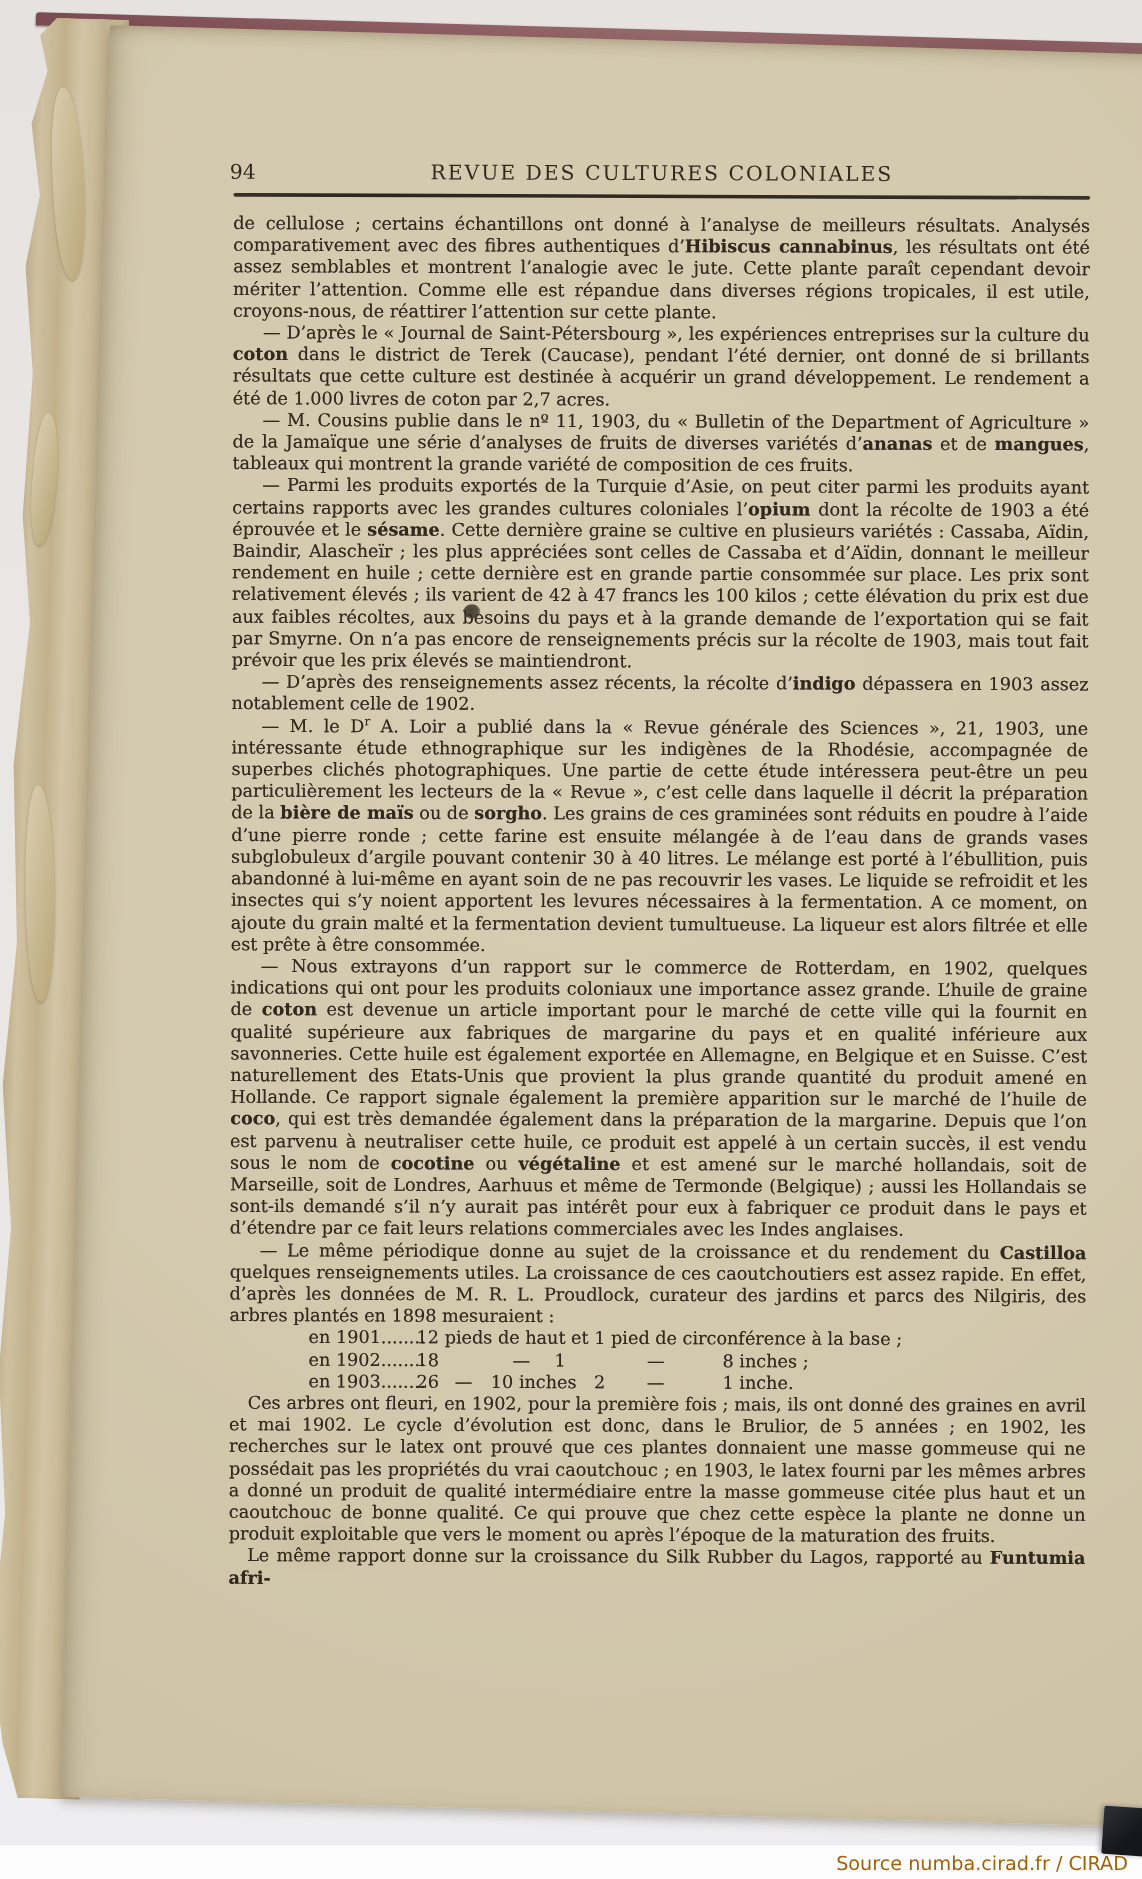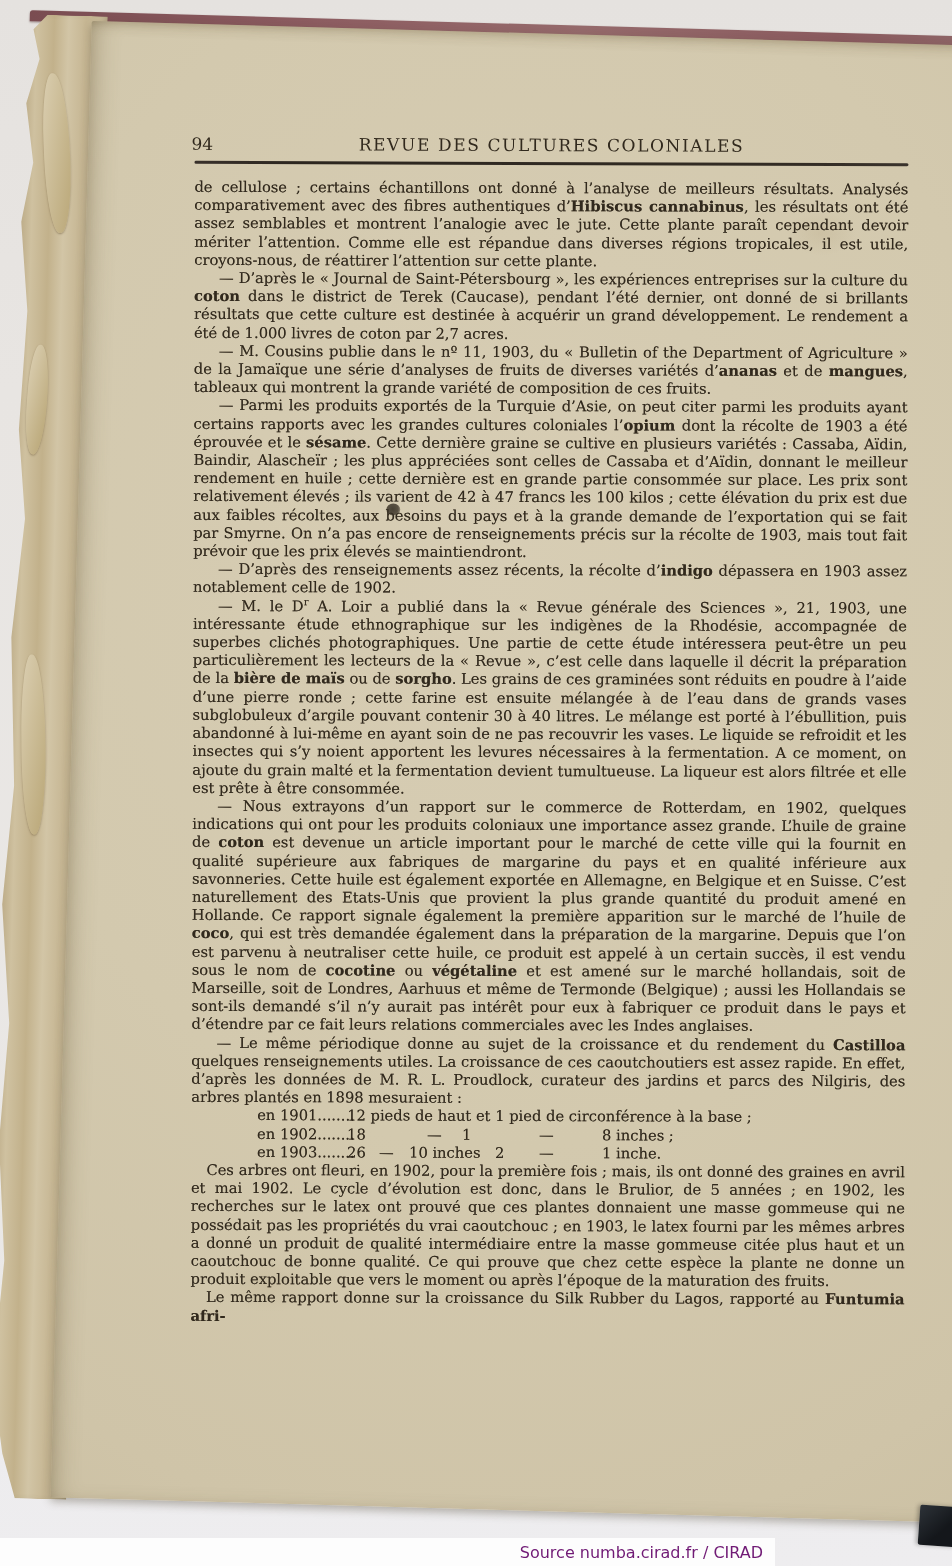--- a/index.html
+++ b/index.html
@@ -46,24 +46,24 @@
   .measure-row{position:relative;height:18.2px;margin-left:66px;}
   .measure-row span{position:absolute;top:0;white-space:pre;}
   .stain{position:absolute;border-radius:50%;pointer-events:none;}
   .blot{left:193px;top:369px;width:14px;height:12px;opacity:.8;
     background:radial-gradient(circle at 45% 45%, #241e15 0%, #3a3226 55%, rgba(58,50,38,0) 100%);}
   .s2{left:700px;top:170px;width:70px;height:44px;background:radial-gradient(closest-side,rgba(158,136,94,.14),rgba(158,136,94,0));}
   .s3{left:160px;top:1230px;width:100px;height:56px;background:radial-gradient(closest-side,rgba(150,128,90,.12),rgba(150,128,90,0));}
   .cover-corner{position:absolute;left:919px;top:1506px;width:40px;height:40px;z-index:5;
     background:linear-gradient(135deg,#2d3238,#14171b 60%);transform:rotate(4deg);
     border-radius:2px;box-shadow:-2px 0 4px rgba(0,0,0,.3);}
-  .footer-band{position:absolute;left:0;top:1538px;width:775px;height:28px;z-index:4;
+  .footer-band{position:absolute;left:0;top:1538px;width:952px;height:28px;z-index:4;
     background:#fdfdfd;display:flex;align-items:center;justify-content:flex-end;
     padding-right:12px;box-sizing:border-box;
-    font-family:"DejaVu Sans", sans-serif;font-size:16px;color:#701a75;}
+    font-family:"DejaVu Sans", sans-serif;font-size:16px;color:#a16207;}
 </style>
 </head>
 <body>
 
 <div class="scene">
   <div class="book">
     <div class="cover-edge"></div>
     <div class="binding">
       <div class="flap f1"></div>
       <div class="flap f2"></div>

